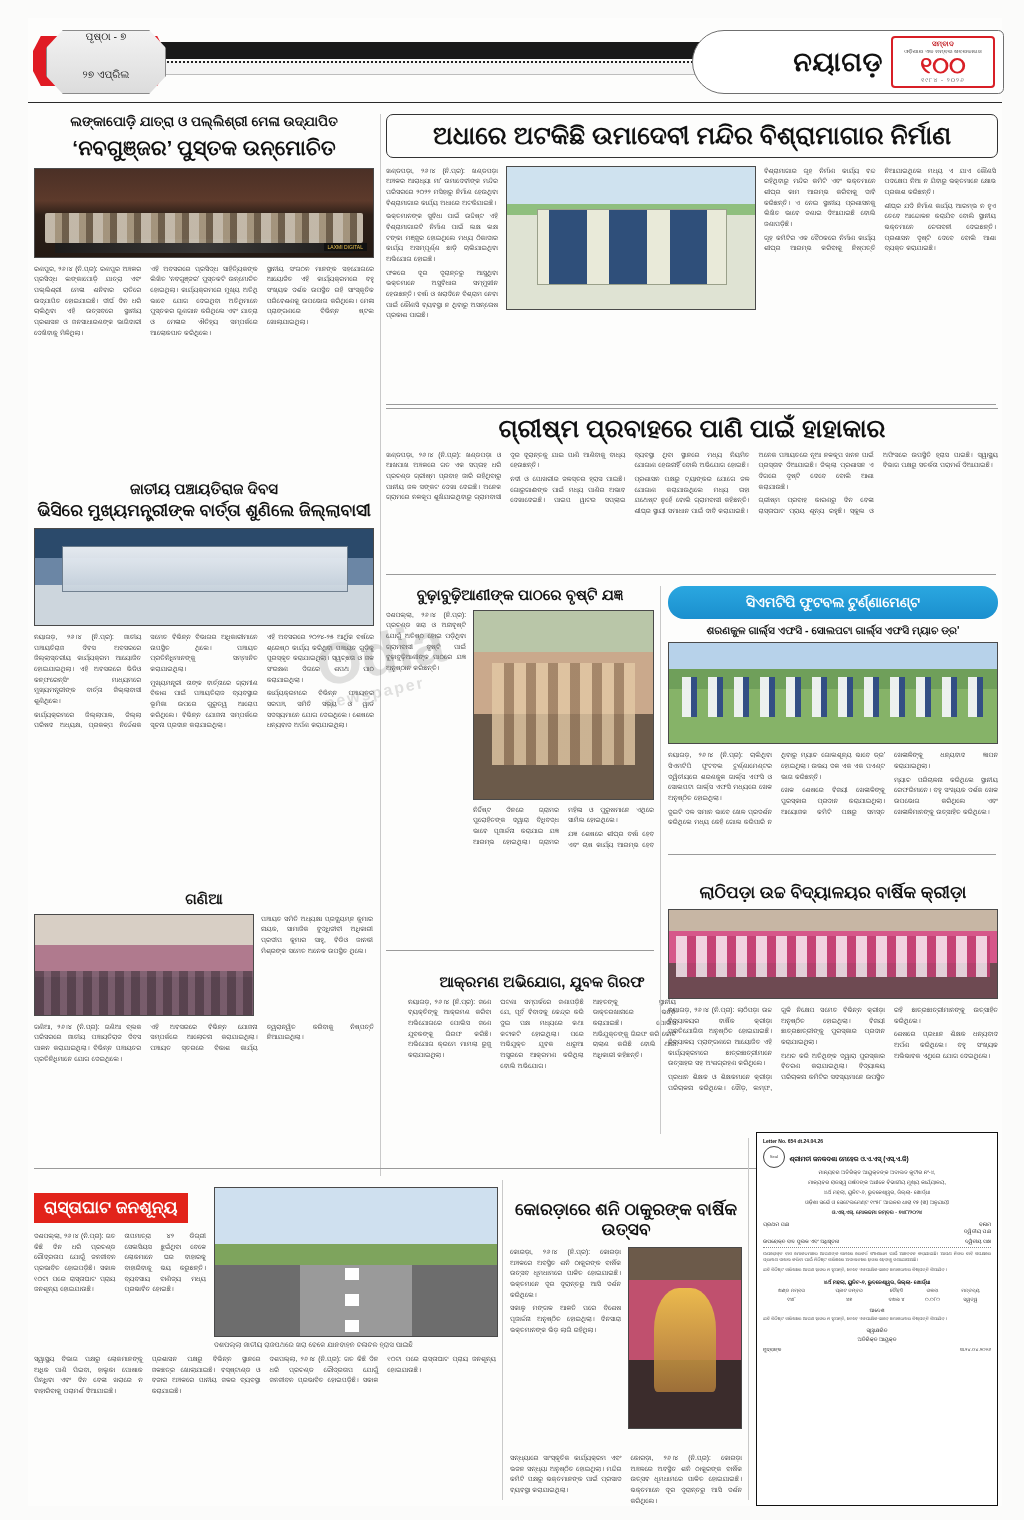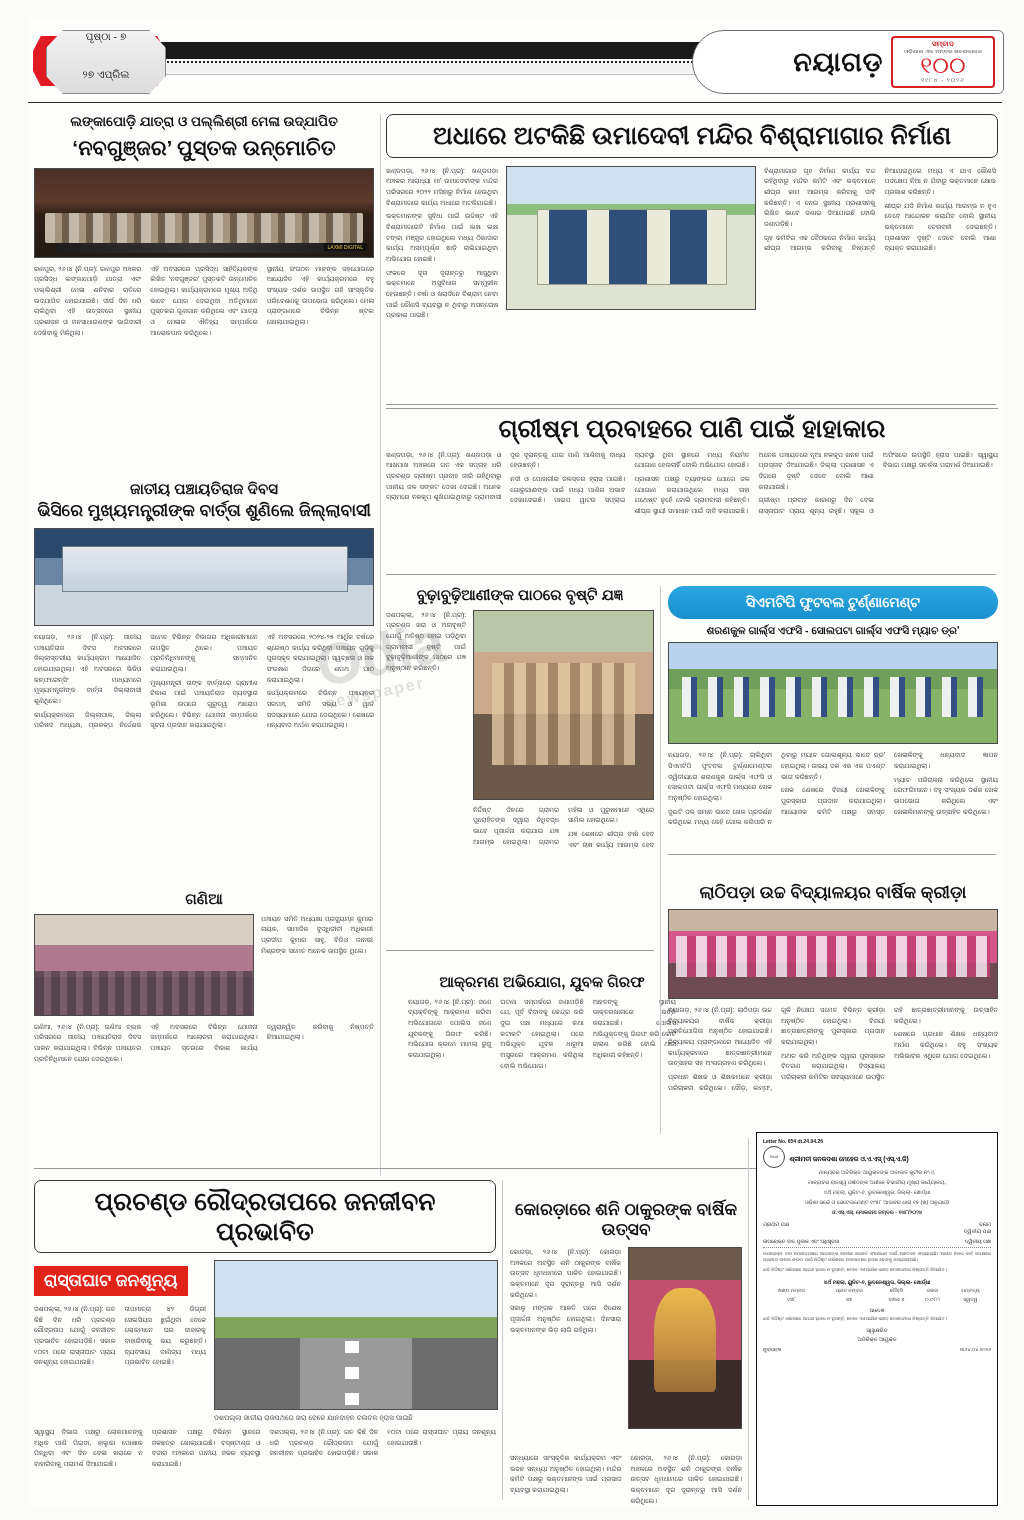--- a/index.html
+++ b/index.html
@@ -26,21 +26,21 @@
            background:#f4f4f4;border-top:2px dotted #222;border-bottom:1px solid #bdbdbd;}
   .mh-title-wrap{position:absolute;right:0;top:0;width:310px;height:62px;
            border:1px solid #6f6f6f;border-radius:34px 6px 6px 34px;background:#fff;
            display:flex;align-items:center;justify-content:flex-end;z-index:3;}
   .mh-title{font-size:27px;font-weight:bold;color:#111;letter-spacing:.5px;margin-right:8px;}
   .mh-logo{width:100px;height:48px;margin-right:8px;border:2px solid #d81f26;border-radius:4px;
            background:#fff;display:flex;flex-direction:column;align-items:center;justify-content:center;
            overflow:hidden;}
   .mh-logo .l1{font-size:7px;color:#c0141b;font-weight:bold;letter-spacing:.3px;}
   .mh-logo .l2{font-size:6px;color:#333;transform:scaleY(.8);}
-  .mh-logo .l3{font-size:23px;color:#d81f26;font-weight:normal;line-height:.95;}
+  .mh-logo .l3{font-size:23px;color:#d81f26;font-weight:bold;line-height:.95;}
   .mh-logo .l4{font-size:6px;color:#555;letter-spacing:1px;}
   .rule{position:absolute;left:0;right:0;height:1px;background:#2a2a2a;}
 
   
   .hl{font-weight:bold;color:#111;text-align:center;line-height:1.18;}
   .hl-xl{font-size:25px;}
   .hl-l{font-size:21px;}
   .hl-m{font-size:17px;margin-top:20px;}
   .hl-s{font-size:15px;}
   .hl-box{border:1px solid #333;border-radius:7px;padding:6px 8px;box-sizing:border-box;}
@@ -266,21 +266,20 @@
       <p>ନୟାଗଡ଼, ୨୬।୪ (ନି.ପ୍ର): ଲାଠିପଡ଼ା ଉଚ୍ଚ ବିଦ୍ୟାଳୟର ବାର୍ଷିକ କ୍ରୀଡ଼ା ପ୍ରତିଯୋଗିତା ଅନୁଷ୍ଠିତ ହୋଇଯାଇଛି। ବିଦ୍ୟାଳୟ ପ୍ରାଙ୍ଗଣରେ ଆୟୋଜିତ ଏହି କାର୍ଯ୍ୟକ୍ରମରେ ଛାତ୍ରଛାତ୍ରୀମାନେ ଉତ୍ସାହର ସହ ଅଂଶଗ୍ରହଣ କରିଥିଲେ।</p>
       <p>ପ୍ରଧାନ ଶିକ୍ଷକ ଓ ଶିକ୍ଷକମାନେ କ୍ରୀଡ଼ା ପରିଚାଳନା କରିଥିଲେ। ଦୌଡ଼, ଲମ୍ଫ, ଗୁଳି ନିକ୍ଷେପ ସମେତ ବିଭିନ୍ନ କ୍ରୀଡ଼ା ଅନୁଷ୍ଠିତ ହୋଇଥିଲା। ବିଜୟୀ ଛାତ୍ରଛାତ୍ରୀଙ୍କୁ ପୁରସ୍କାର ପ୍ରଦାନ କରାଯାଇଥିଲା।</p>
       <p>ଅଥଚ କରି ଅତିଥିଙ୍କ ଦ୍ୱାରା ପୁରସ୍କାର ବିତରଣ କରାଯାଇଥିଲା। ବିଦ୍ୟାଳୟ ପରିଚାଳନା କମିଟିର ସଦସ୍ୟମାନେ ଉପସ୍ଥିତ ରହି ଛାତ୍ରଛାତ୍ରୀମାନଙ୍କୁ ଉତ୍ସାହିତ କରିଥିଲେ।</p>
       <p>ଶେଷରେ ପ୍ରଧାନ ଶିକ୍ଷକ ଧନ୍ୟବାଦ ଅର୍ପଣ କରିଥିଲେ। ବହୁ ସଂଖ୍ୟକ ଅଭିଭାବକ ଏଥିରେ ଯୋଗ ଦେଇଥିଲେ।</p>
     </div>
   </div>
 
   <div class="hline" style="left:6px;right:6px;top:1150px;"></div>
 
   <div style="position:absolute;left:6px;top:1162px;width:462px;">
-    <div class="hl hl-xl hl-box">ପ୍ରଚଣ୍ଡ ରୌଦ୍ରତାପରେ ଜନଜୀବନ ପ୍ରଭାବିତ</div>
     <div style="position:relative;margin-top:7px;">
       <div class="photo ph-road" style="height:148px;margin-left:180px;width:282px;"></div>
       <div class="banner-red" style="position:absolute;left:0;top:6px;z-index:3;">ରାସ୍ତାଘାଟ ଜନଶୂନ୍ୟ</div>
       <div class="body" style="position:absolute;left:0;top:44px;width:172px;column-count:2;column-gap:9px;height:104px;">
         <p>ଦଶପଲ୍ଲା, ୨୬।୪ (ନି.ପ୍ର): ଗତ କିଛି ଦିନ ଧରି ପ୍ରଚଣ୍ଡ ରୌଦ୍ରତାପ ଯୋଗୁଁ ଜନଜୀବନ ପ୍ରଭାବିତ ହୋଇପଡ଼ିଛି। ସକାଳ ୧୦ଟା ପରେ ରାସ୍ତାଘାଟ ପ୍ରାୟ ଜନଶୂନ୍ୟ ହୋଇଯାଉଛି।</p>
         <p>ତାପମାତ୍ରା ୪୨ ଡିଗ୍ରୀ ସେଲସିୟସ ଛୁଇଁଥିବା ବେଳେ ଲୋକମାନେ ଘର ବାହାରକୁ ବାହାରିବାକୁ ଭୟ କରୁଛନ୍ତି। ବ୍ୟବସାୟ ବାଣିଜ୍ୟ ମଧ୍ୟ ପ୍ରଭାବିତ ହୋଇଛି।</p>
       </div>
     </div>
     <div class="cap" style="margin-top:4px;margin-left:180px;width:282px;">ଦଶପଲ୍ଲା ଜାତୀୟ ରାଜପଥରେ ଖରା ବେଳେ ଯାନବାହନ ଚଳାଚଳ ହ୍ରାସ ପାଇଛି</div>
     <div class="body" style="column-count:4;column-gap:9px;margin-top:5px;height:122px;">

